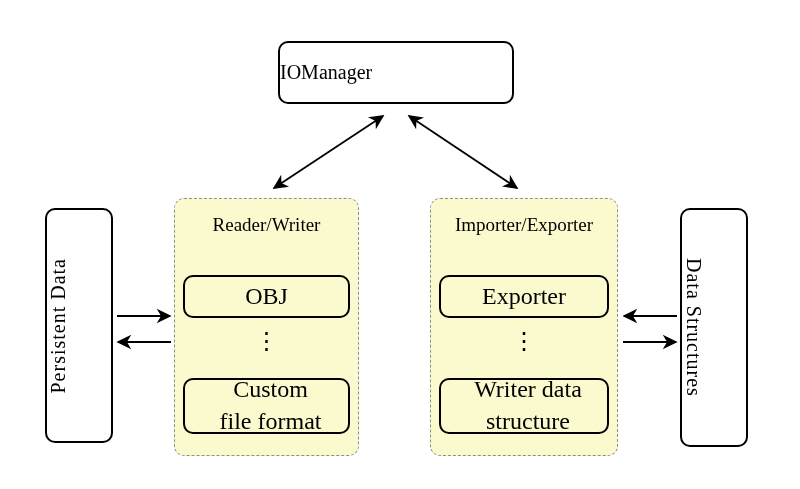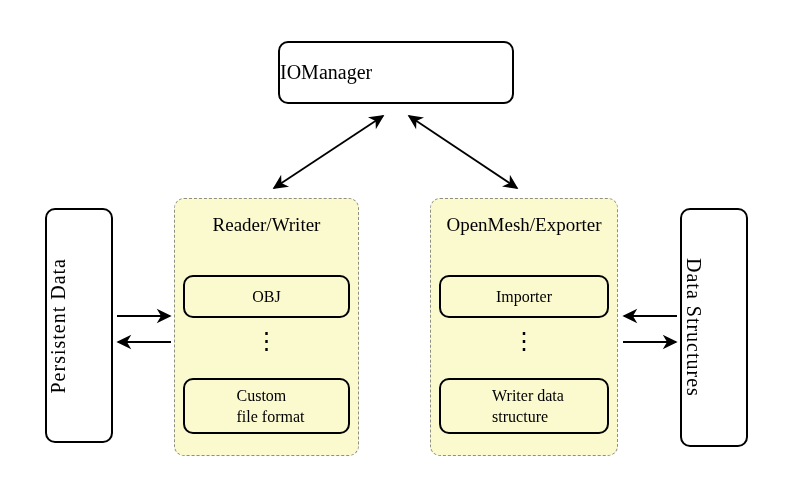--- a/index.html
+++ b/index.html
@@ -55,22 +55,22 @@
   }
 
   .inner-box {
     position: absolute;
     background: #fbf9ce;
     border: 2.8px solid #000000;
     border-radius: 10px;
     display: flex;
     align-items: center;
     justify-content: center;
-    text-align: left;
-    font-size: 16px;
+    text-align: center;
+    font-size: 24px;
     line-height: 1.32;
     white-space: pre-line;
   }
   .inner-top    { left: 8px; right: 8px; top: 76px;  height: 43px; }
   .inner-bottom { left: 8px; right: 8px; top: 179px; height: 56px; padding-left: 8px; }
 
   .dots {
     position: absolute;
     top: 130px;
     left: 0;
@@ -112,23 +112,23 @@
       <span>OBJ</span>
     </div>
     <div class="dots">⋮</div>
     <div class="inner-box inner-bottom">
       <span>Custom
 file format</span>
     </div>
   </div>
 
   <div class="panel" id="panel-importer-exporter">
-    <div class="panel-title">OpenMesh/Exporter</div>
+    <div class="panel-title">Importer/Exporter</div>
     <div class="inner-box inner-top">
-      <span>Importer</span>
+      <span>Exporter</span>
     </div>
     <div class="dots">⋮</div>
     <div class="inner-box inner-bottom">
       <span>Writer data
 structure</span>
     </div>
   </div>
 
   <svg class="wires" viewBox="0 0 800 489">
     <defs>

